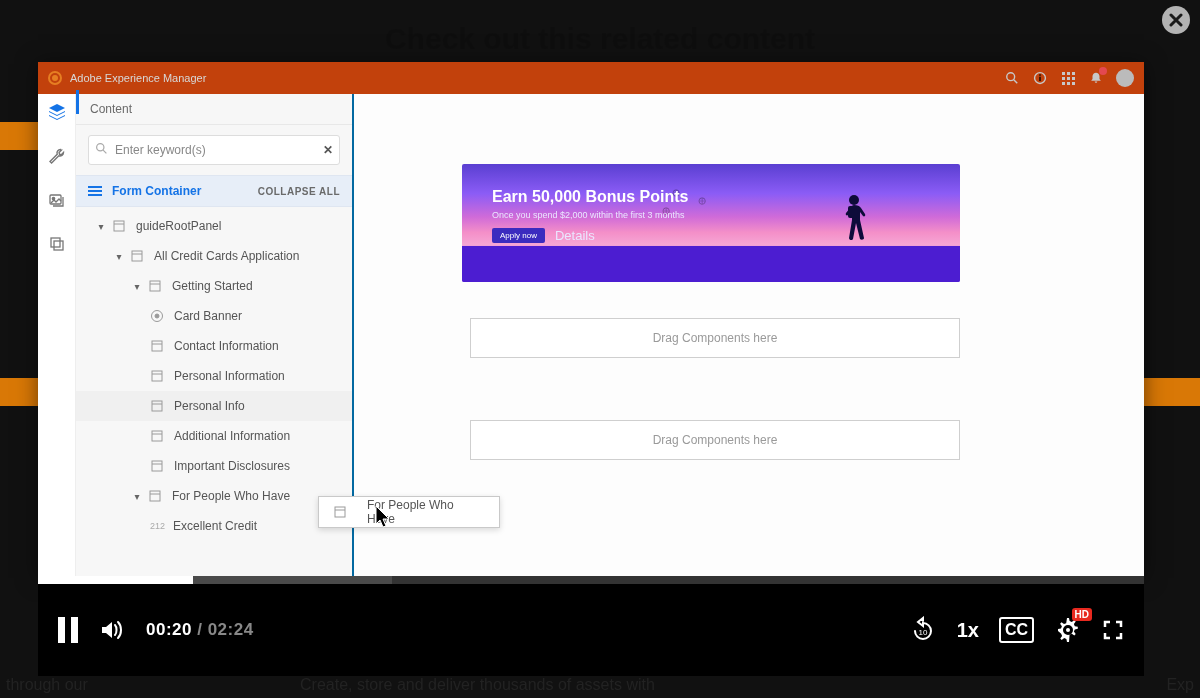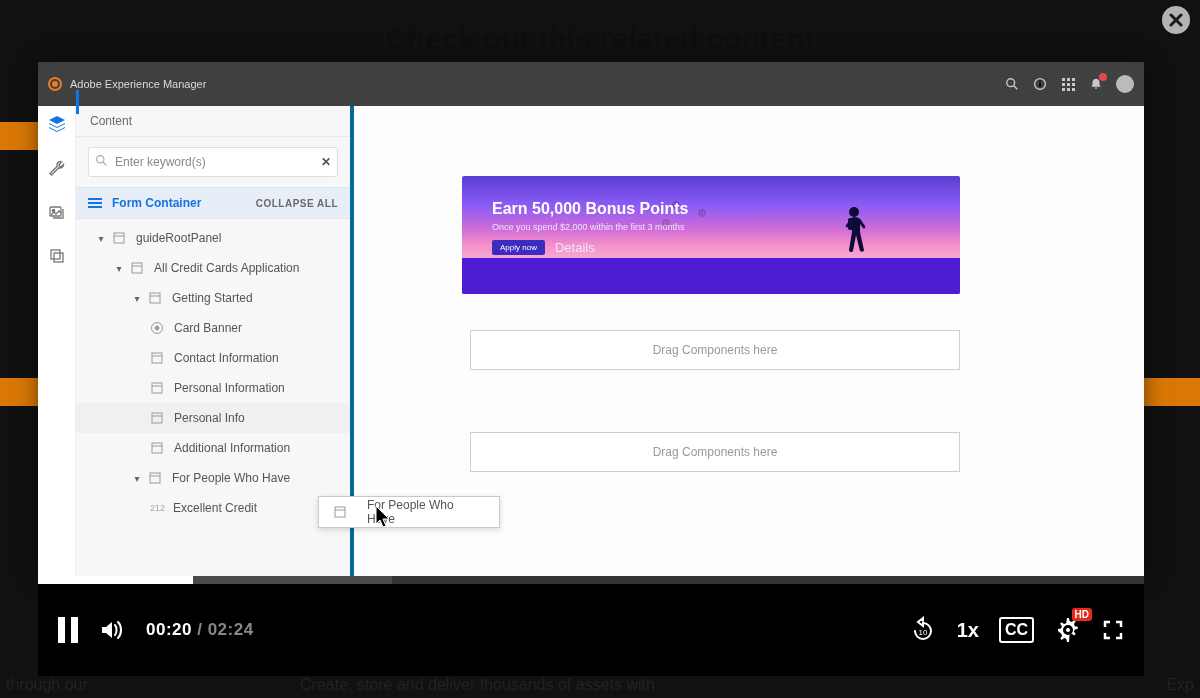--- a/index.html
+++ b/index.html
@@ -10,38 +10,38 @@
   .backdrop-h { position:absolute; left:0; right:0; top:22px; text-align:center; color:#0a0a0a; font-size:30px; font-weight:700; opacity:.3; }
   .backdrop-b { position:absolute; left:0; bottom:4px; color:#333; font-size:16px; opacity:.5;}
   .orange-strip1 { position:absolute; left:0; width:38px; top:122px; height:28px; background:#d97806; }
   .orange-strip2 { position:absolute; left:0; width:38px; top:378px; height:28px; background:#d97806; }
   .orange-strip3 { position:absolute; right:0; width:56px; top:378px; height:28px; background:#d97806; }
 
   .close-x { position:absolute; top:6px; right:10px; width:28px; height:28px; border-radius:50%; background:#b3b3b3; color:#1a1a1a; display:flex; align-items:center; justify-content:center; font-weight:bold; font-size:20px; cursor:pointer; }
 
   
   .app { position:absolute; left:38px; top:62px; width:1106px; height:514px; background:#fff; display:flex; flex-direction:column; box-shadow:0 2px 20px rgba(0,0,0,.5); }
-  .titlebar { height:44px; background:#404040; display:flex; align-items:center; padding:0 10px; color:#d8d8d8; font-size:11px; }
+  .titlebar { height:32px; background:#c2410c; display:flex; align-items:center; padding:0 10px; color:#d8d8d8; font-size:11px; }
   .titlebar .logo { width:14px;height:14px;border:2px solid #e67e22;border-radius:50%;margin-right:8px;position:relative; }
   .titlebar .logo:after{content:"";position:absolute;inset:2px;background:#e67e22;border-radius:50%}
   .titlebar .spacer{flex:1}
   .titlebar .tbicon{width:16px;height:16px;margin-left:12px;display:flex;align-items:center;justify-content:center;color:#c8c8c8;cursor:pointer;position:relative;font-size:13px;}
   .titlebar .avatar{width:18px;height:18px;border-radius:50%;background:#bbb;margin-left:12px}
   .titlebar .dot{position:absolute;top:-3px;right:-3px;width:8px;height:8px;border-radius:50%;background:#e34850}
   .apps-grid{display:grid;grid-template-columns:repeat(3,3px);grid-template-rows:repeat(3,3px);gap:2px}
   .apps-grid span{background:#c8c8c8}
 
   .body { flex:1; display:flex; min-height:0; }
 
   .rail { width:38px; background:#fff; border-right:1px solid #eee; display:flex; flex-direction:column; align-items:center; padding-top:8px; gap:24px; }
   .rail .ricon{width:20px;height:20px;color:#777;cursor:pointer;display:flex;align-items:center;justify-content:center}
   .rail .ricon.active{color:#1473e6}
   .rail .topstripe{position:absolute;left:38px;top:28px;width:3px;height:24px;background:#1473e6}
 
-  .sidebar{width:278px;background:#f7f7f7;border-right:4px solid #0369a1;display:flex;flex-direction:column;color:#555}
+  .sidebar{width:278px;background:#f7f7f7;border-right:2px solid #0369a1;display:flex;flex-direction:column;color:#555}
   .side-head{padding:8px 14px;font-size:12px;color:#6a6a6a;border-bottom:1px solid #e8e8e8}
   .tabs{display:flex;gap:18px;padding:8px 14px 0;font-size:12px}
   .tabs .tab{padding-bottom:8px;color:#6a6a6a;cursor:pointer;font-weight:600}
   .tabs .tab.active{color:#1473e6;border-bottom:2px solid #1473e6}
   .search-wrap{padding:10px 12px}
   .search{position:relative;background:#fff;border:1px solid #ddd;border-radius:3px;height:30px;display:flex;align-items:center;padding:0 28px 0 26px;font-size:12px;color:#888}
   .search .sicon{position:absolute;left:6px;color:#aaa}
   .search .xicon{position:absolute;right:6px;color:#555;font-weight:bold;cursor:pointer}
   .collapse-row{display:flex;align-items:center;justify-content:space-between;background:#e7eef8;padding:8px 12px;border-top:1px solid #dfe6f1;border-bottom:1px solid #dfe6f1}
   .collapse-row .left{display:flex;align-items:center;gap:10px;color:#1473e6;font-size:12px;font-weight:600}
@@ -273,20 +273,29 @@
             </div>
           <div class="node lvl4">
               <span class="nicon">
                 <svg width="12" height="12" viewBox="0 0 12 12" fill="none" stroke="currentColor">
                   <rect x="1" y="1" width="10" height="10"></rect>
                   <line x1="1" y1="4" x2="11" y2="4"></line>
                 </svg>
               </span>
               <span>Additional Information</span>
             </div>
+          <div class="node lvl4">
+              <span class="nicon">
+                <svg width="12" height="12" viewBox="0 0 12 12" fill="none" stroke="currentColor">
+                  <rect x="1" y="1" width="10" height="10"></rect>
+                  <line x1="1" y1="4" x2="11" y2="4"></line>
+                </svg>
+              </span>
+              <span>Important Disclosures</span>
+            </div>
 
           <div class="node lvl3">
               <span class="caret">▾</span>
               <span class="nicon">
                 <svg width="12" height="12" viewBox="0 0 12 12" fill="none" stroke="currentColor">
                   <rect x="1" y="1" width="10" height="10"></rect>
                   <line x1="1" y1="4" x2="11" y2="4"></line>
                 </svg>
               </span>
               <span>For People Who Have</span>

